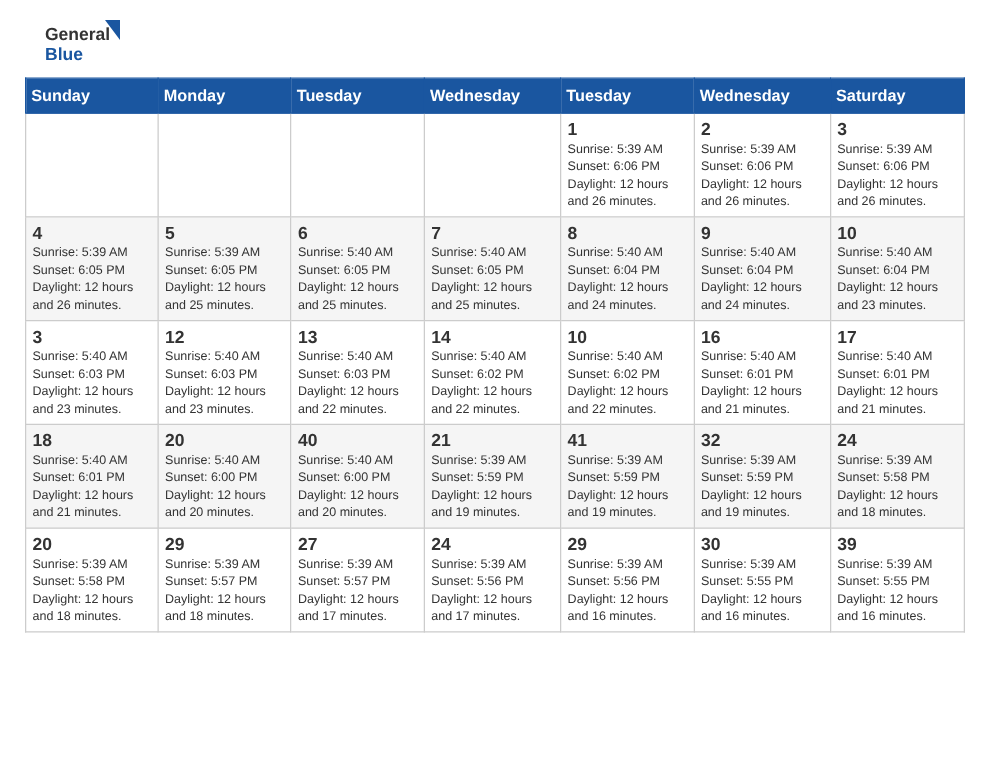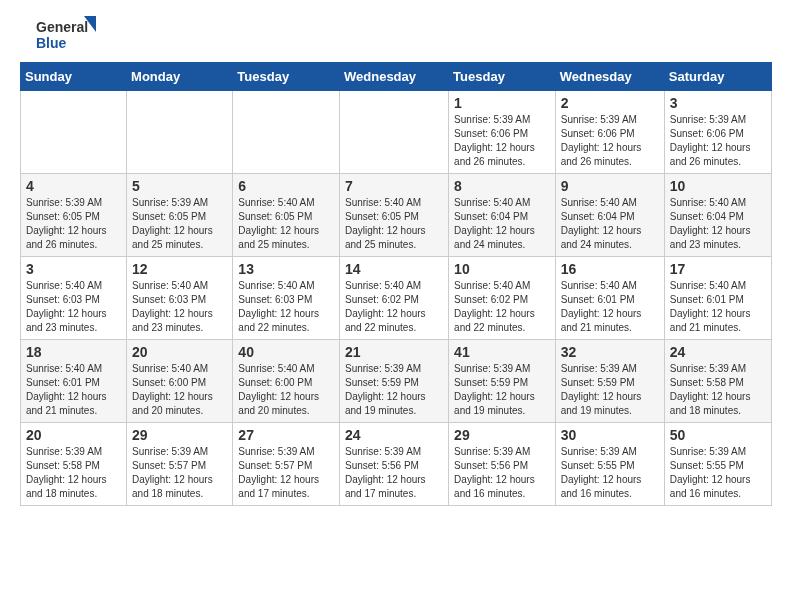--- a/index.html
+++ b/index.html
@@ -310,21 +310,21 @@
 and 16 minutes.</div>
         </td>
         <td>
           <span class="day-num">30</span>
           <div class="day-info" style="white-space: pre-line;">Sunrise: 5:39 AM
 Sunset: 5:55 PM
 Daylight: 12 hours
 and 16 minutes.</div>
         </td>
         <td>
-          <span class="day-num">50</span>
+          <span class="day-num">39</span>
           <div class="day-info" style="white-space: pre-line;">Sunrise: 5:39 AM
 Sunset: 5:55 PM
 Daylight: 12 hours
 and 16 minutes.</div>
         </td>
       </tr>
     </tbody>
 </table>
 
 </body></html>

